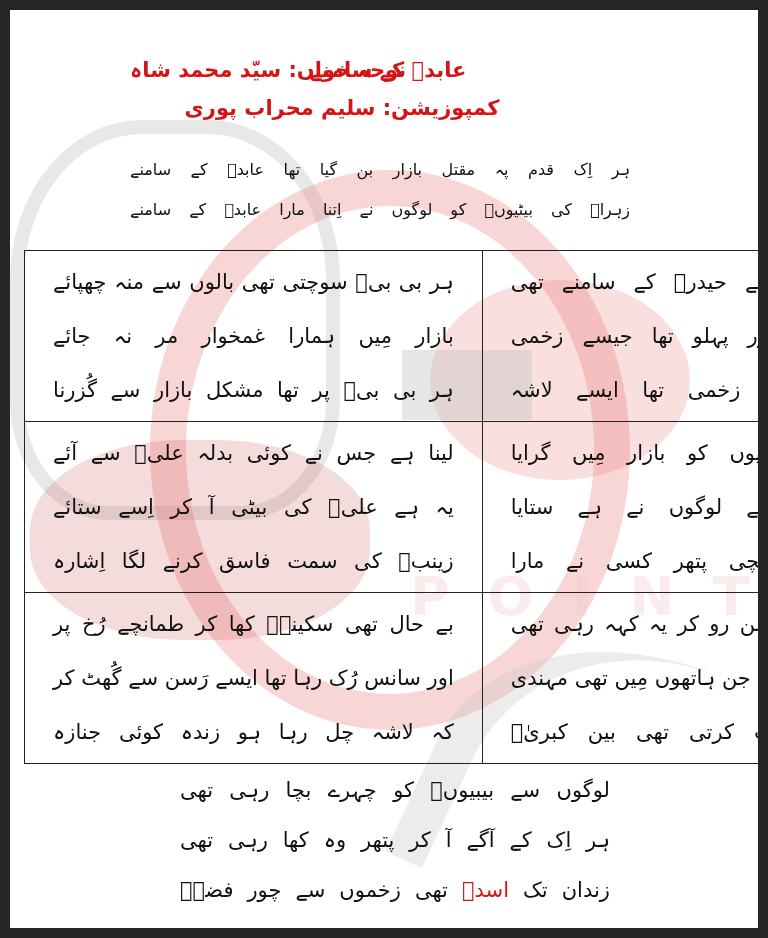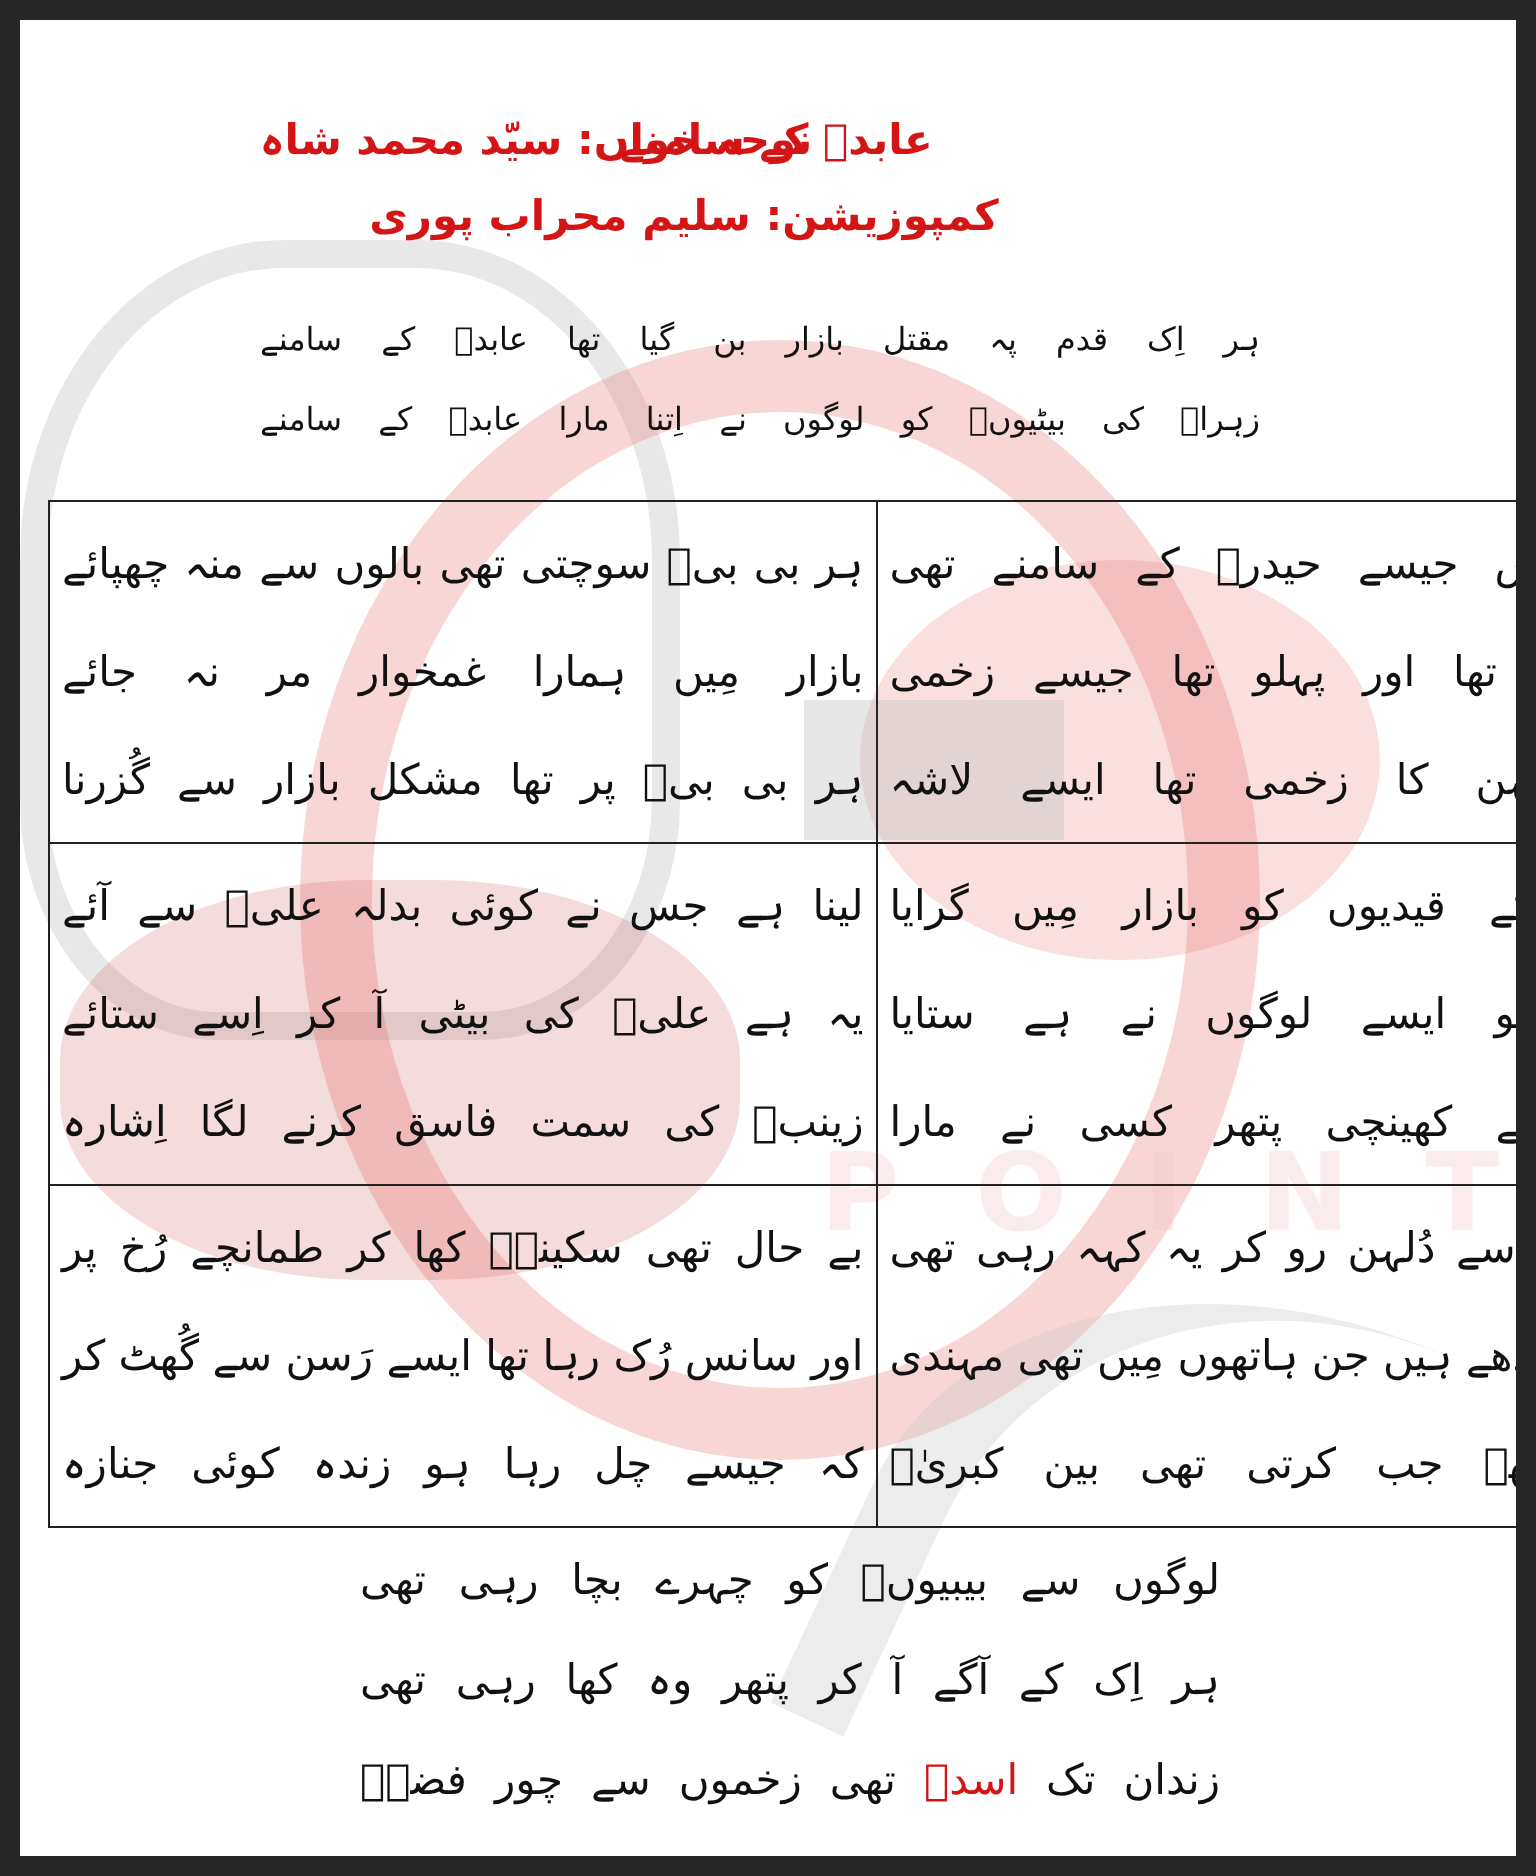--- a/index.html
+++ b/index.html
@@ -16,21 +16,21 @@
   .urdu{direction:rtl;font-family:"DejaVu Sans",sans-serif;position:absolute;}
   .red{color:#d41515;}
   .hdr{top:48px;font-size:21px;font-weight:bold;}
   .poet{right:180px;}
   .title{left:300px;width:160px;text-align:left;}
   .reciter{left:120px;}
   .composer{top:86px;left:0;width:664px;text-align:center;font-size:21px;font-weight:bold;}
   .intro{left:120px;width:500px;font-size:16px;color:#111;}
   .intro div{height:40px;line-height:40px;text-align:justify;text-align-last:justify;}
   table.verses{position:absolute;left:14px;top:240px;width:721px;border-collapse:collapse;direction:rtl;}
-  table.verses td{border:1.5px solid #222;vertical-align:middle;padding:4px 6px;width:50%;margin-top:16px;}
+  table.verses td{border:1.5px solid #222;vertical-align:middle;padding:4px 28px;width:50%;margin-top:16px;}
   .cell-line{font-size:21px;color:#111;line-height:54px;height:54px;text-align:justify;text-align-last:justify;white-space:nowrap;}
   .outro{left:170px;width:430px;font-size:21px;color:#111;top:755px;}
   .outro div{height:50px;line-height:50px;text-align:justify;text-align-last:justify;}
 </style>
 </head>
 <body>
 
 <div class="page">
 
   <div class="wm wm-fist"></div>
@@ -78,21 +78,21 @@
     </tr>
     <tr>
       <td>
         <div class="cell-line urdu" style="position:static">قاسمؑ کے سَر سے دُلہن رو کر یہ کہہ رہی تھی</div>
         <div class="cell-line urdu" style="position:static">رَسی مِیں وہ بندھے ہیں جن ہاتھوں مِیں تھی مہندی</div>
         <div class="cell-line urdu" style="position:static">عابدؑ تڑپتے تھے جب کرتی تھی بین کبریٰؑ</div>
       </td>
       <td>
         <div class="cell-line urdu" style="position:static">بے حال تھی سکینہؑ کھا کر طمانچے رُخ پر</div>
         <div class="cell-line urdu" style="position:static">اور سانس رُک رہا تھا ایسے رَسن سے گُھٹ کر</div>
-        <div class="cell-line urdu" style="position:static">کہ جیسے چل رہا ہو زندہ کوئی جنازہ</div>
+        <div class="cell-line urdu" style="position:static">کہ لاشہ چل رہا ہو زندہ کوئی جنازہ</div>
       </td>
     </tr>
   </tbody>
     </table>
 
   <div class="urdu outro">
     <div>لوگوں سے بیبیوںؑ کو چہرے بچا رہی تھی</div>
     <div>ہر اِک کے آگے آ کر پتھر وہ کھا رہی تھی</div>
     <div>
       <span>زندان تک</span>

